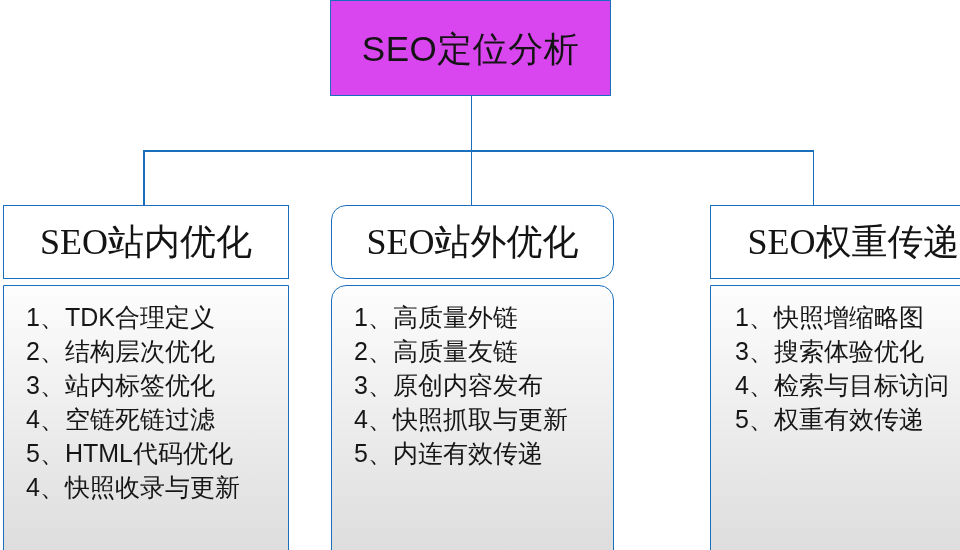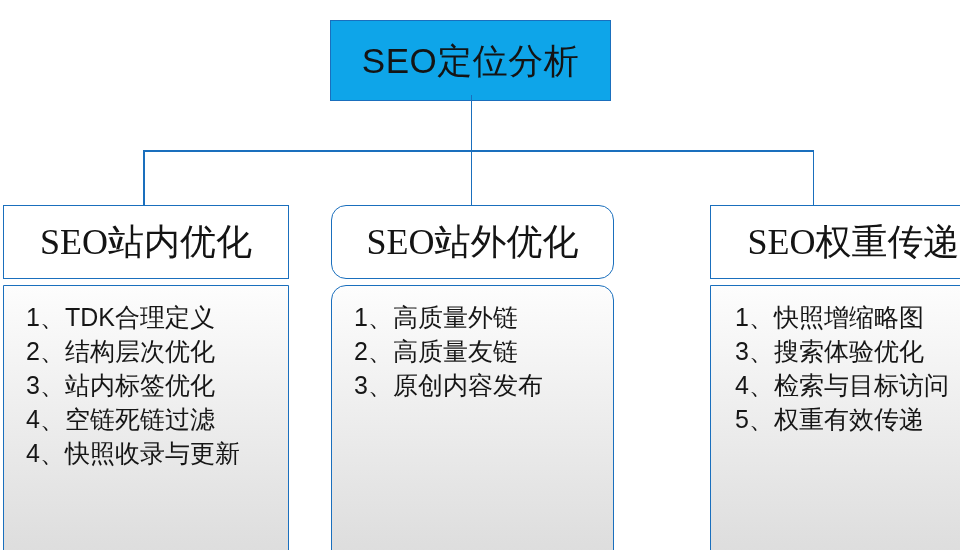--- a/index.html
+++ b/index.html
@@ -16,26 +16,26 @@
   #stage {
     position: relative;
     width: 960px;
     height: 550px;
   }
 
   
   .root-box {
     position: absolute;
     left: 330px;
-    top: 20px;
+    top: 0;
     width: 281px;
-    height: 81px;
+    height: 96px;
     box-sizing: border-box;
     border: 1.4px solid #1a6fbd;
-    background: #0ea5e9;
+    background: #d946ef;
     display: flex;
     align-items: center;
     justify-content: center;
   }
   .root-label {
     font-size: 35px;
     color: #141414;
     letter-spacing: 0.5px;
     line-height: 1;
   }
@@ -125,32 +125,35 @@
 
   <div class="col col-1">
     <div class="col-head">
       <span class="col-head-label">SEO站内优化</span>
     </div>
     <div class="col-list">
       <div class="list-item">1、TDK合理定义</div>
       <div class="list-item">2、结构层次优化</div>
       <div class="list-item">3、站内标签优化</div>
       <div class="list-item">4、空链死链过滤</div>
+      <div class="list-item">5、HTML代码优化</div>
       <div class="list-item">4、快照收录与更新</div>
     </div>
   </div>
 
   <div class="col col-2">
     <div class="col-head">
       <span class="col-head-label">SEO站外优化</span>
     </div>
     <div class="col-list">
       <div class="list-item">1、高质量外链</div>
       <div class="list-item">2、高质量友链</div>
       <div class="list-item">3、原创内容发布</div>
+      <div class="list-item">4、快照抓取与更新</div>
+      <div class="list-item">5、内连有效传递</div>
     </div>
   </div>
 
   <div class="col col-3">
     <div class="col-head">
       <span class="col-head-label">SEO权重传递</span>
     </div>
     <div class="col-list">
       <div class="list-item">1、快照增缩略图</div>
       <div class="list-item">3、搜索体验优化</div>

